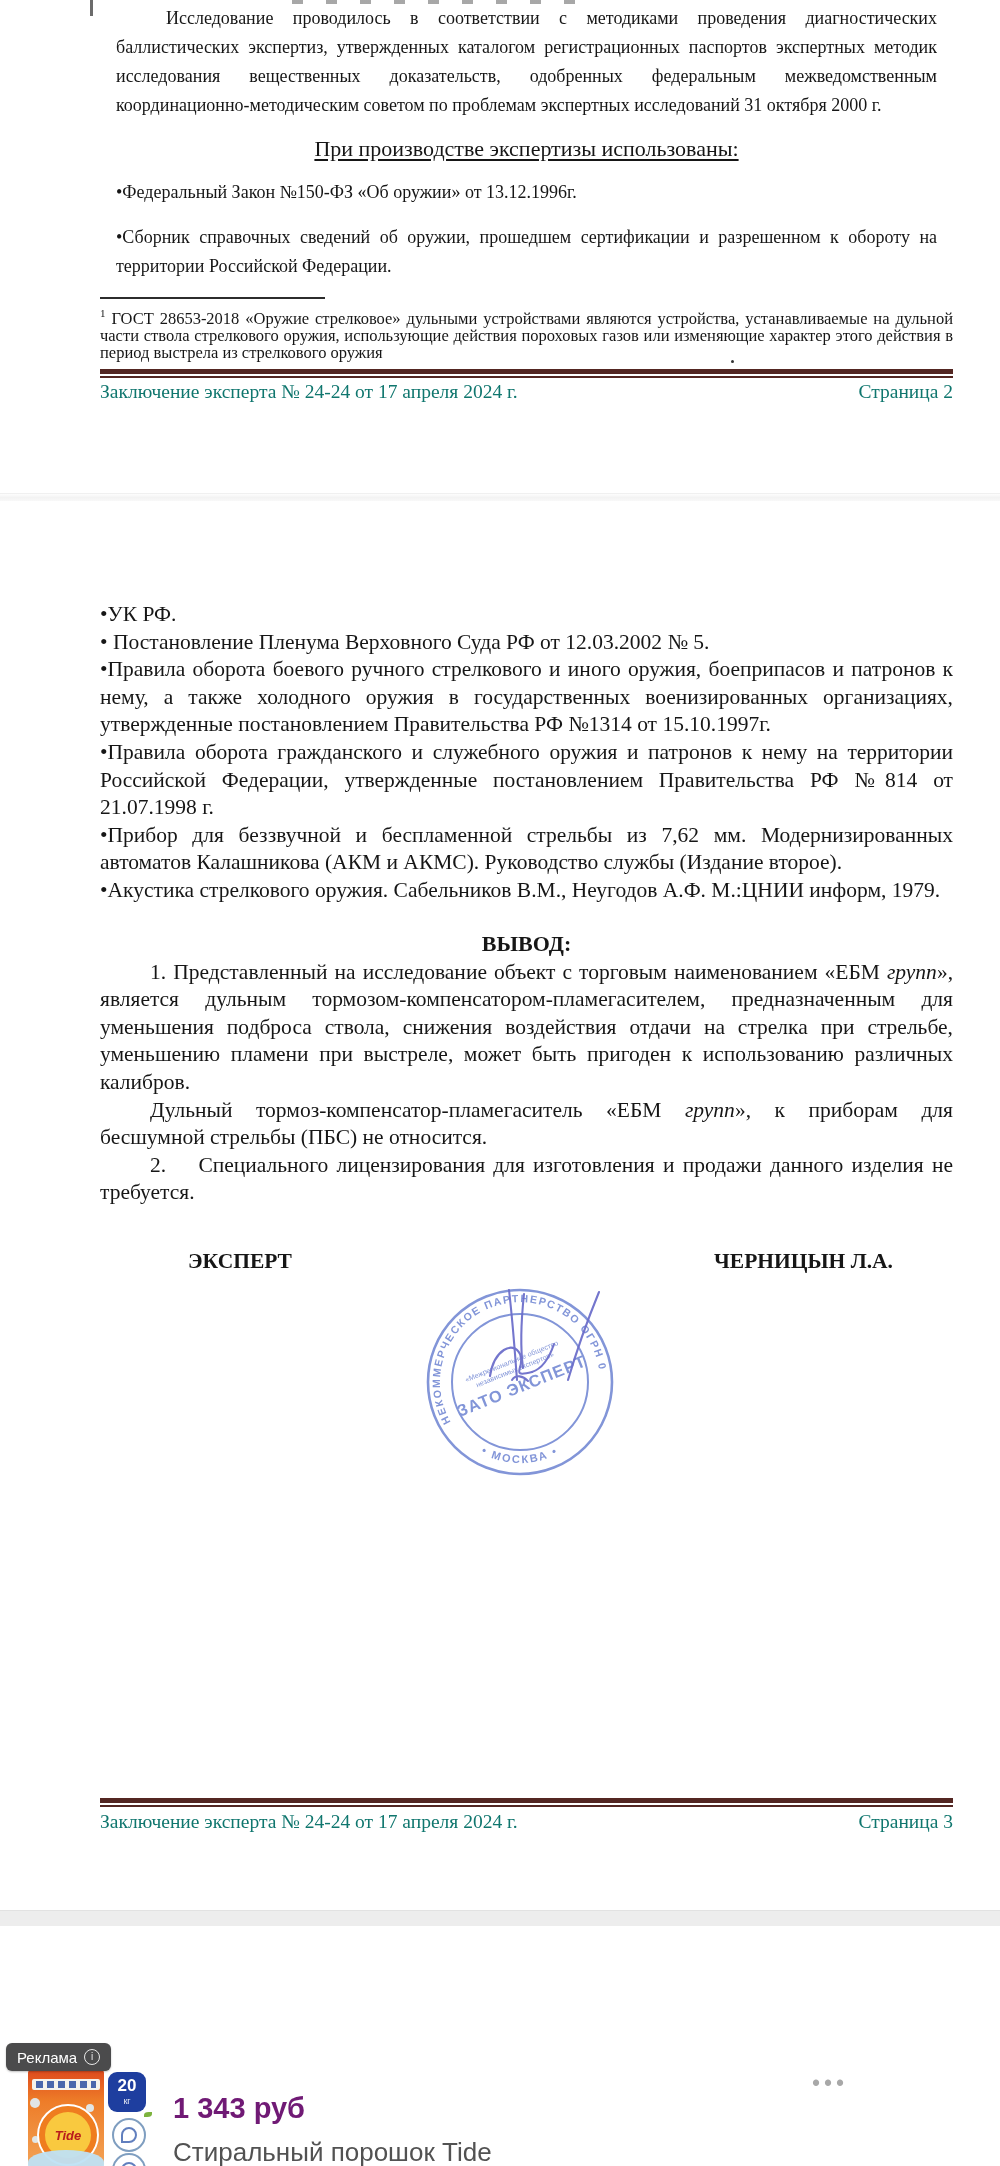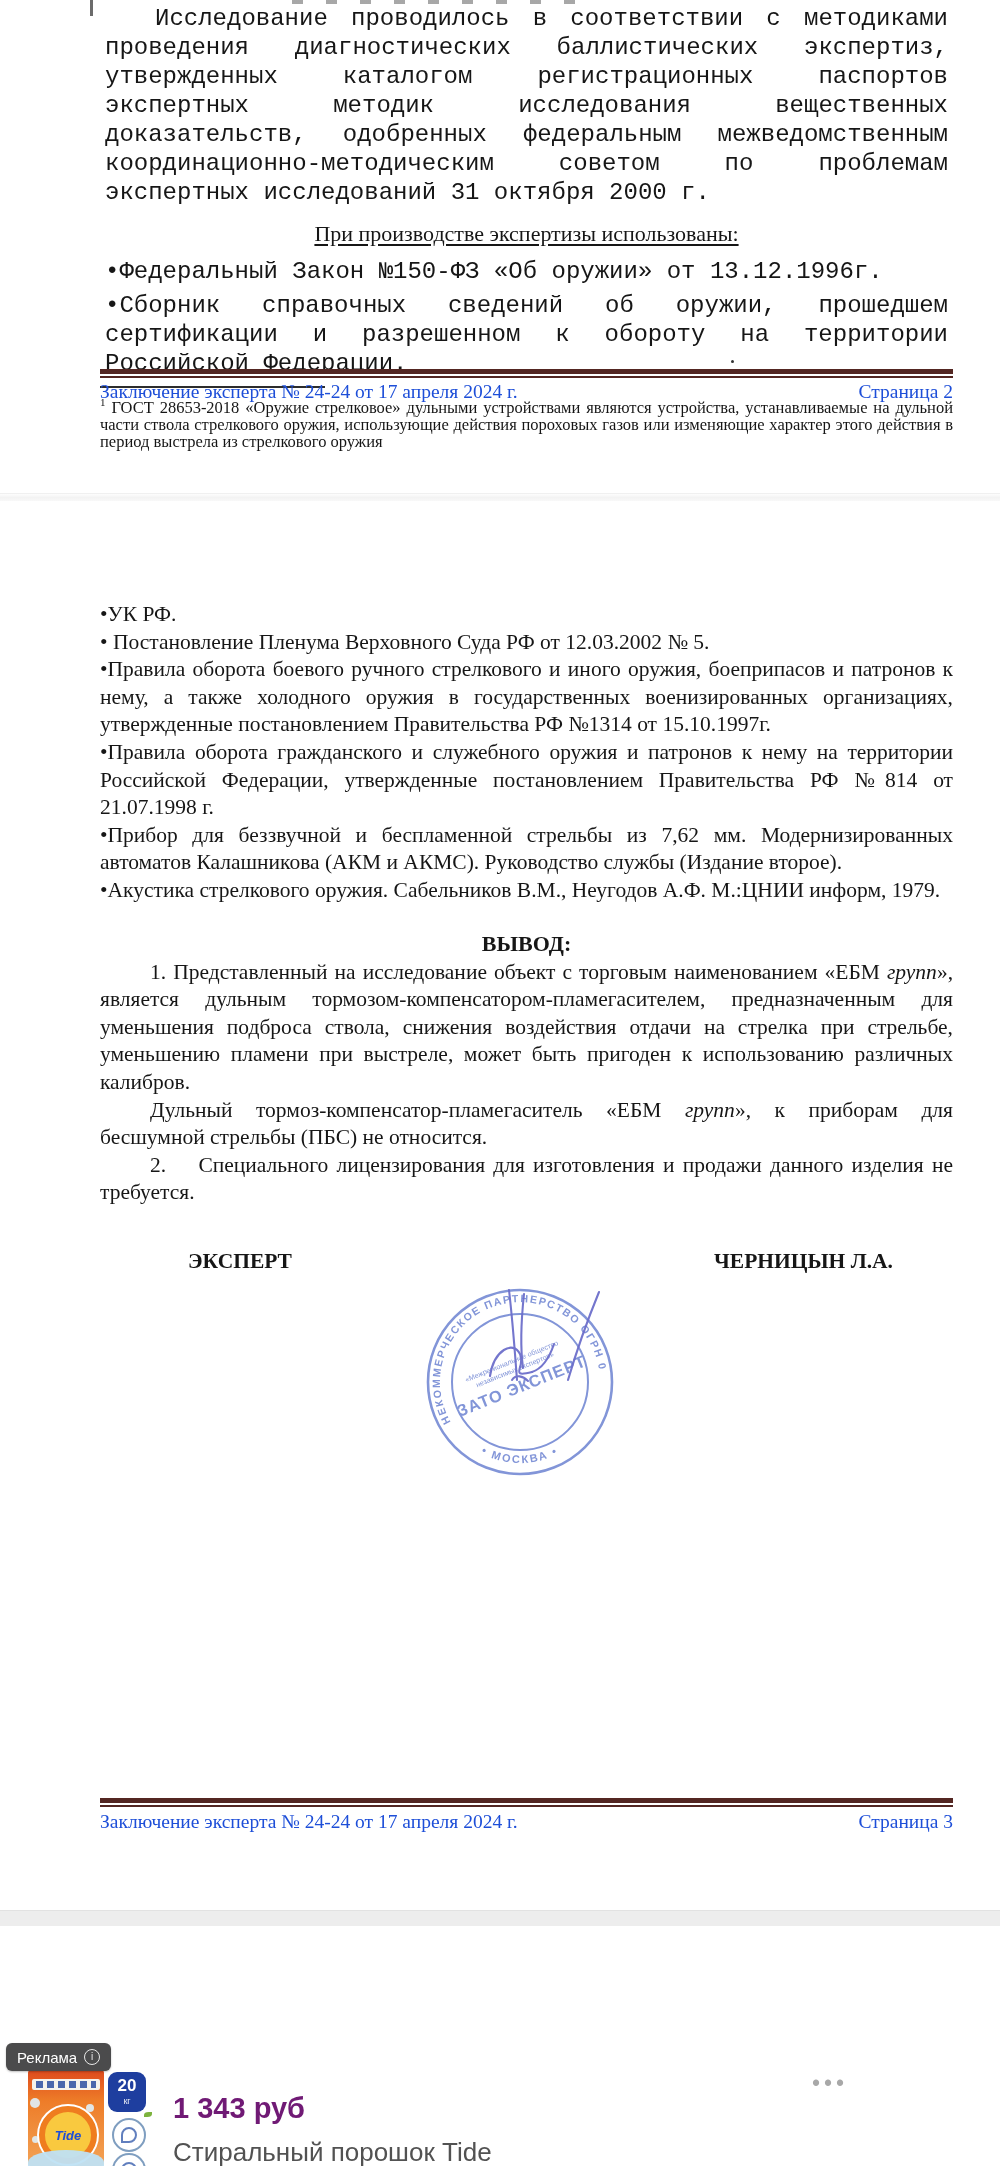--- a/index.html
+++ b/index.html
@@ -1,32 +1,32 @@
 <!DOCTYPE html>
 <html lang="ru"><head>
 <meta charset="utf-8">
 <style>
   html,body{margin:0;padding:0;background:#fff;}
   .canvas{position:relative;width:1000px;height:2166px;background:#fff;overflow:hidden;
           font-family:"Liberation Serif","DejaVu Serif",serif;color:#161616;}
   .page{position:absolute;left:0;width:1000px;background:#fff;}
   .content{position:relative;padding:0 47px 0 100px;}
-  .body{font-size:24px;line-height:29px;margin:5px;font-family:Liberation Mono, monospace;}
+  .body{font-size:18px;line-height:29px;margin:16px;}
   .body3{font-size:21.5px;line-height:27.6px;margin:0;}
   .just{text-align:justify;}
   .indent{text-indent:50px;}
   .heading{font-size:22px;font-weight:400;text-align:center;margin:14px 0 10px 0;}
   .heading .ul{text-decoration:underline;text-underline-offset:3px;}
   .fn-divider{width:225px;border-top:2px solid #2c2c2c;margin-top:8px;}
   .footnote{font-size:16.5px;line-height:17px;margin:6px 0 0 0;}
   .footnote sup{font-size:11px;}
   .rule-maroon{position:absolute;left:100px;right:47px;height:2px;background:#fff;
                border-top:5px solid #532622;border-bottom:2px solid #532622;}
   .footer-row{position:absolute;left:100px;right:47px;display:flex;justify-content:space-between;
-              font-size:19.5px;color:#1d4ed8;font-family:Liberation Serif, serif;}
+              font-size:19.5px;color:#0f766e;font-family:Liberation Serif, serif;}
   .sep-soft{position:absolute;left:0;width:1000px;height:8px;
             background:linear-gradient(#fdfdfd,#f3f3f3 45%,#fafafa);
             border-top:1px solid #f0f0f0;border-bottom:1px solid #f2f2f2;}
   .sep-gray{position:absolute;left:0;width:1000px;height:16px;background:#ededed;
             border-top:1px solid #e2e2e2;border-bottom:1px solid #e4e4e4;}
   .conclusion-h{font-size:22px;font-weight:700;text-align:center;margin:26px 0 2px 0;}
   .sig-row{display:flex;justify-content:space-between;margin-top:42px;font-size:21.5px;font-weight:bold;}
   .sig-row .lbl{margin-left:88px;}
   .sig-row .name{margin-right:60px;}
   .stamp-wrap{position:absolute;left:420px;top:783px;width:200px;height:196px;}
@@ -45,21 +45,21 @@
   .ad-product{position:absolute;left:20px;top:2066px;width:134px;height:100px;background:#fff;z-index:6;overflow:hidden;}
   .pack{position:absolute;left:8px;top:4px;width:76px;height:96px;border-radius:3px;
         background:linear-gradient(#dd4a1d,#ee7c28 32%,#f09242 70%,#f3a255);}
   .pack-strip{position:absolute;left:4px;top:9px;width:68px;height:11px;background:#f6f3ec;border-radius:2px;
         overflow:hidden;}
   .pack-strip i{position:absolute;left:4px;top:2px;width:60px;height:7px;
         background:repeating-linear-gradient(90deg,#2d4fa1 0 7px,transparent 7px 11px);opacity:.85;}
   .bullseye{position:absolute;left:11px;top:36px;width:46px;height:46px;border-radius:50%;
         background:#f9c93f;border:6px solid #ef7d1f;box-shadow:0 0 0 2px #fff;
         display:flex;align-items:center;justify-content:center;}
-  .bullseye b{font-family:"Liberation Sans",sans-serif;font-style:italic;color:#1d4ed8;font-size:13px;}
+  .bullseye b{font-family:"Liberation Sans",sans-serif;font-style:italic;color:#b91c1c;font-size:13px;}
   .pack-wave{position:absolute;left:0;bottom:0;width:100%;height:16px;background:#bfe2f4;
         border-radius:60% 60% 0 0/90% 90% 0 0;opacity:.95;}
   .splash{position:absolute;border-radius:50%;background:#dff0fa;opacity:.9;}
   .weight-badge{position:absolute;left:88px;top:6px;width:38px;height:40px;background:#1e3e9f;border-radius:9px;
         color:#fff;font-family:"Liberation Sans",sans-serif;text-align:center;}
   .weight-badge .w{font-size:17px;font-weight:700;line-height:22px;display:block;margin-top:3px;}
   .weight-badge .u{font-size:9px;opacity:.9;display:block;line-height:8px;}
   .eco-circle{position:absolute;width:30px;height:30px;border:2px solid #7f9ec0;border-radius:50%;background:#fff;}
   .eco-circle i{position:absolute;left:7px;top:7px;width:12px;height:12px;border:2px solid #3a5fae;border-radius:50% 50% 50% 0;opacity:.8;}
   .leaf{position:absolute;background:#7db33e;border-radius:60% 0 60% 0;}

